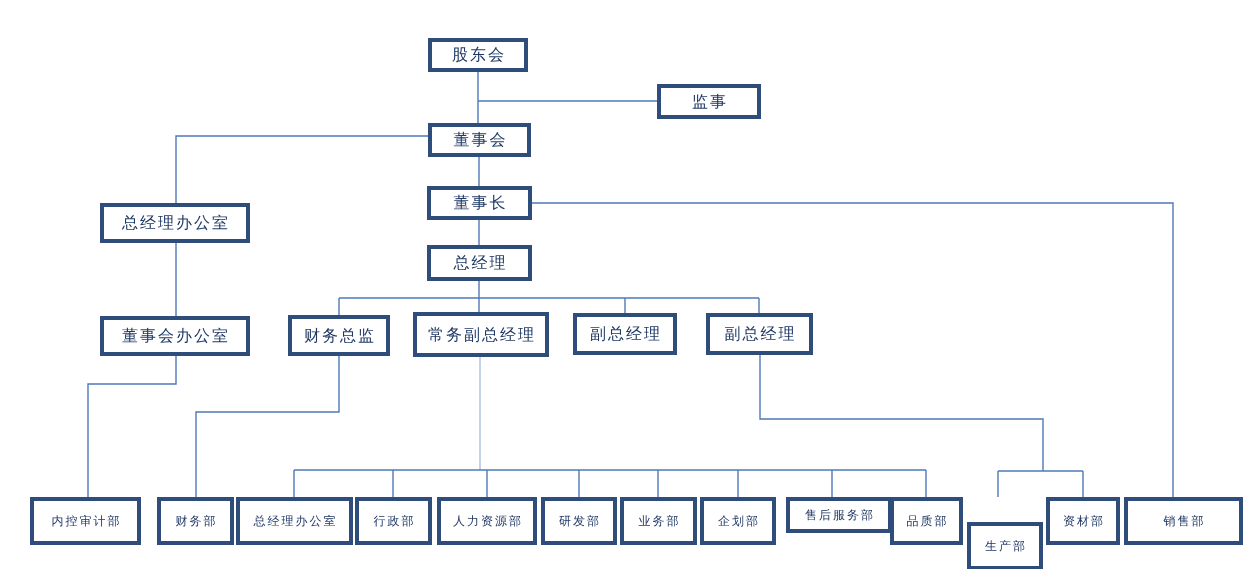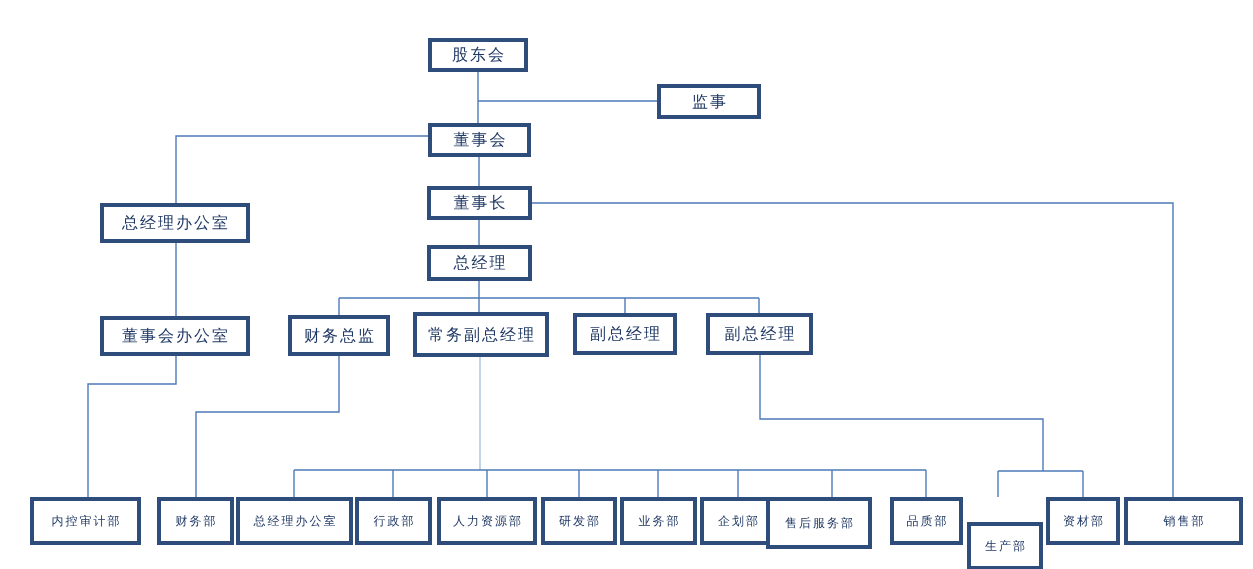--- a/index.html
+++ b/index.html
@@ -138,21 +138,21 @@
       </div>
       <div class="node small" style="left: 541px; top: 497px; width: 76px; height: 48px;">
         <span>研发部</span>
       </div>
       <div class="node small" style="left: 620px; top: 497px; width: 77px; height: 48px;">
         <span>业务部</span>
       </div>
       <div class="node small" style="left: 700px; top: 497px; width: 76px; height: 48px;">
         <span>企划部</span>
       </div>
-      <div class="node small" style="left: 766px; top: 497px; width: 106px; height: 52px;">
+      <div class="node small" style="left: 786px; top: 497px; width: 106px; height: 36px;">
         <span>售后服务部</span>
       </div>
       <div class="node small" style="left: 890px; top: 497px; width: 73px; height: 48px;">
         <span>品质部</span>
       </div>
       <div class="node small" style="left: 967px; top: 497px; width: 76px; height: 48px; margin-top: 25px;">
         <span>生产部</span>
       </div>
       <div class="node small" style="left: 1046px; top: 497px; width: 74px; height: 48px;">
         <span>资材部</span>

